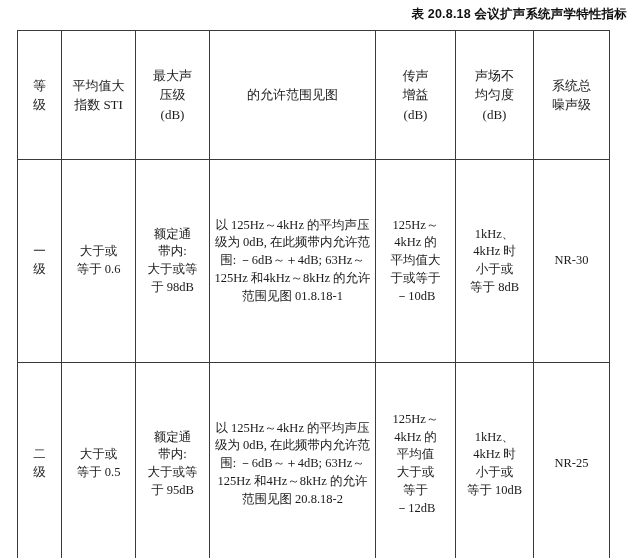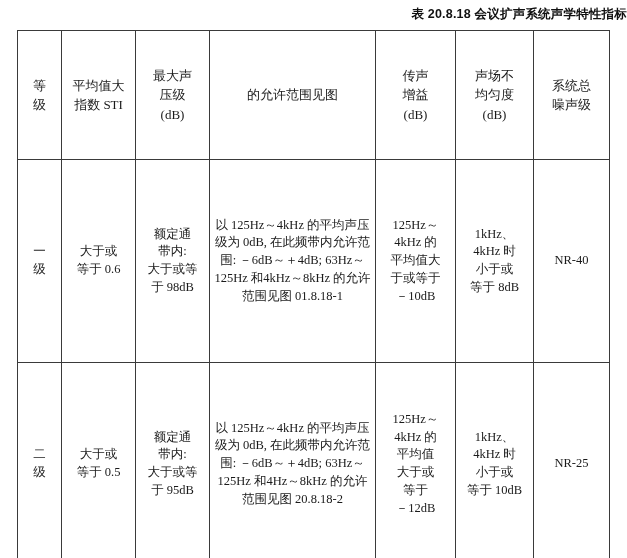--- a/index.html
+++ b/index.html
@@ -124,21 +124,21 @@
         <td class="desc">以 125Hz～4kHz 的平均声压级为 0dB, 在此频带内允许范围: －6dB～＋4dB; 63Hz～125Hz 和4kHz～8kHz 的允许范围见图 01.8.18-1</td>
         <td class="nowrapish">125Hz～
 4kHz 的
 平均值大
 于或等于
 －10dB</td>
         <td class="nowrapish">1kHz、
 4kHz 时
 小于或
 等于 8dB</td>
-        <td>NR-40</td>
+        <td>NR-30</td>
       </tr>
 
       <tr class="body">
         <td class="nowrapish">二
 级</td>
         <td class="nowrapish">大于或
 等于 0.5</td>
         <td class="nowrapish">额定通
 带内:
 大于或等

